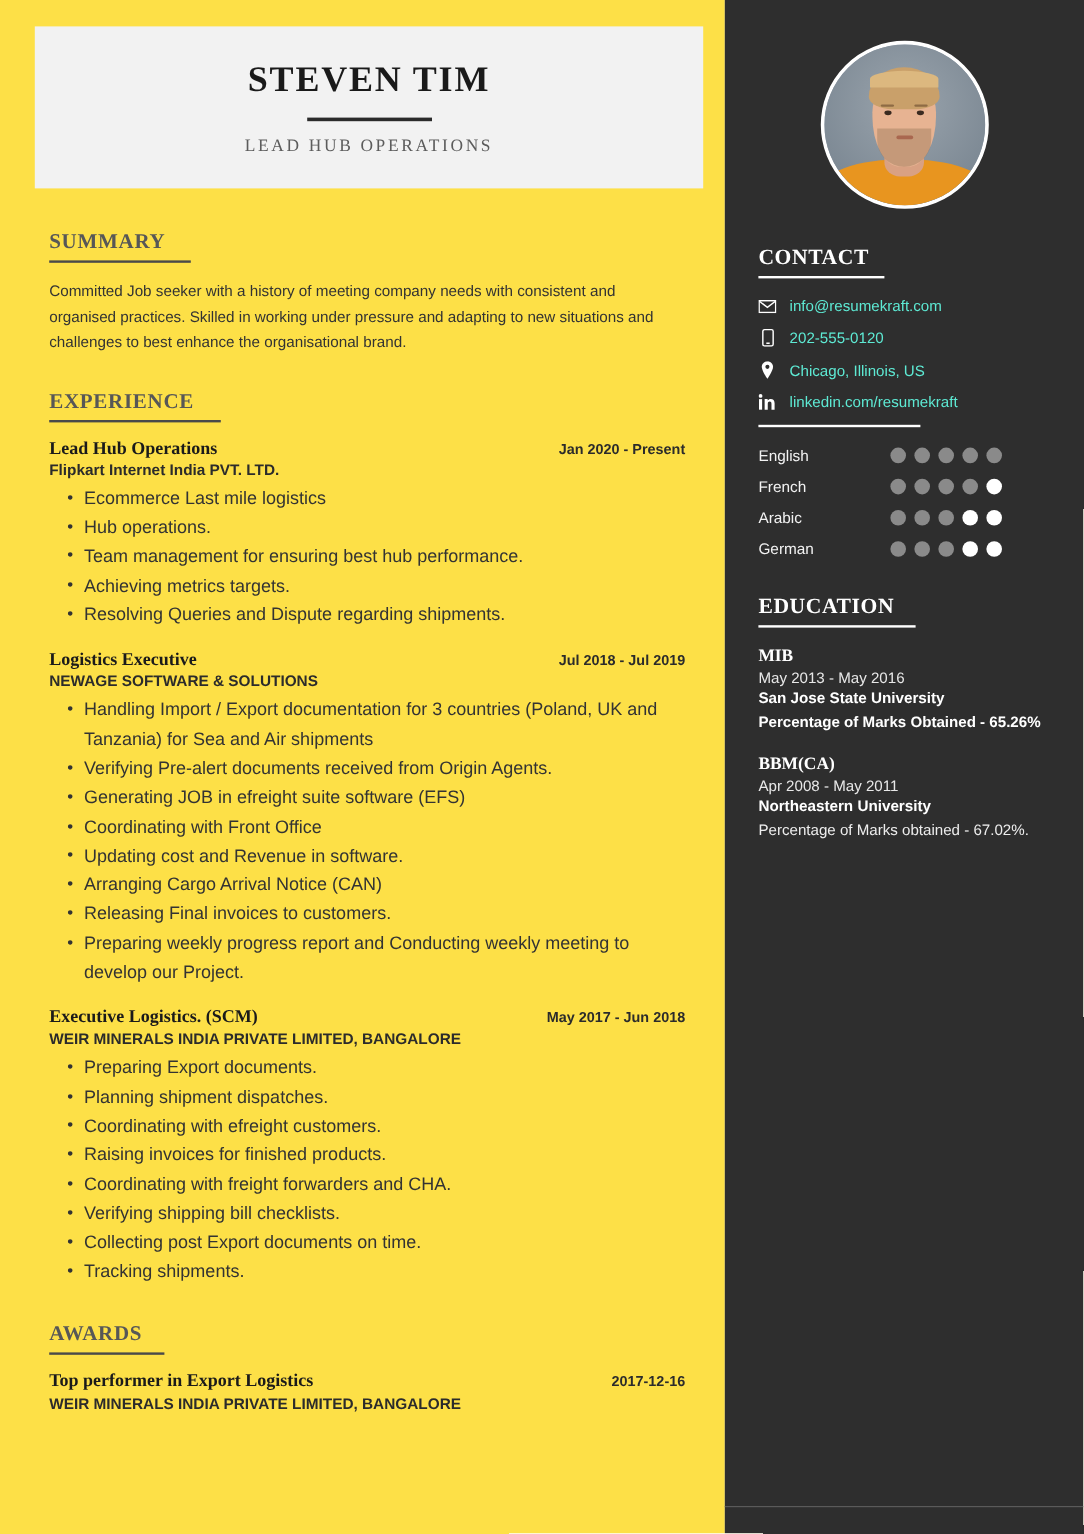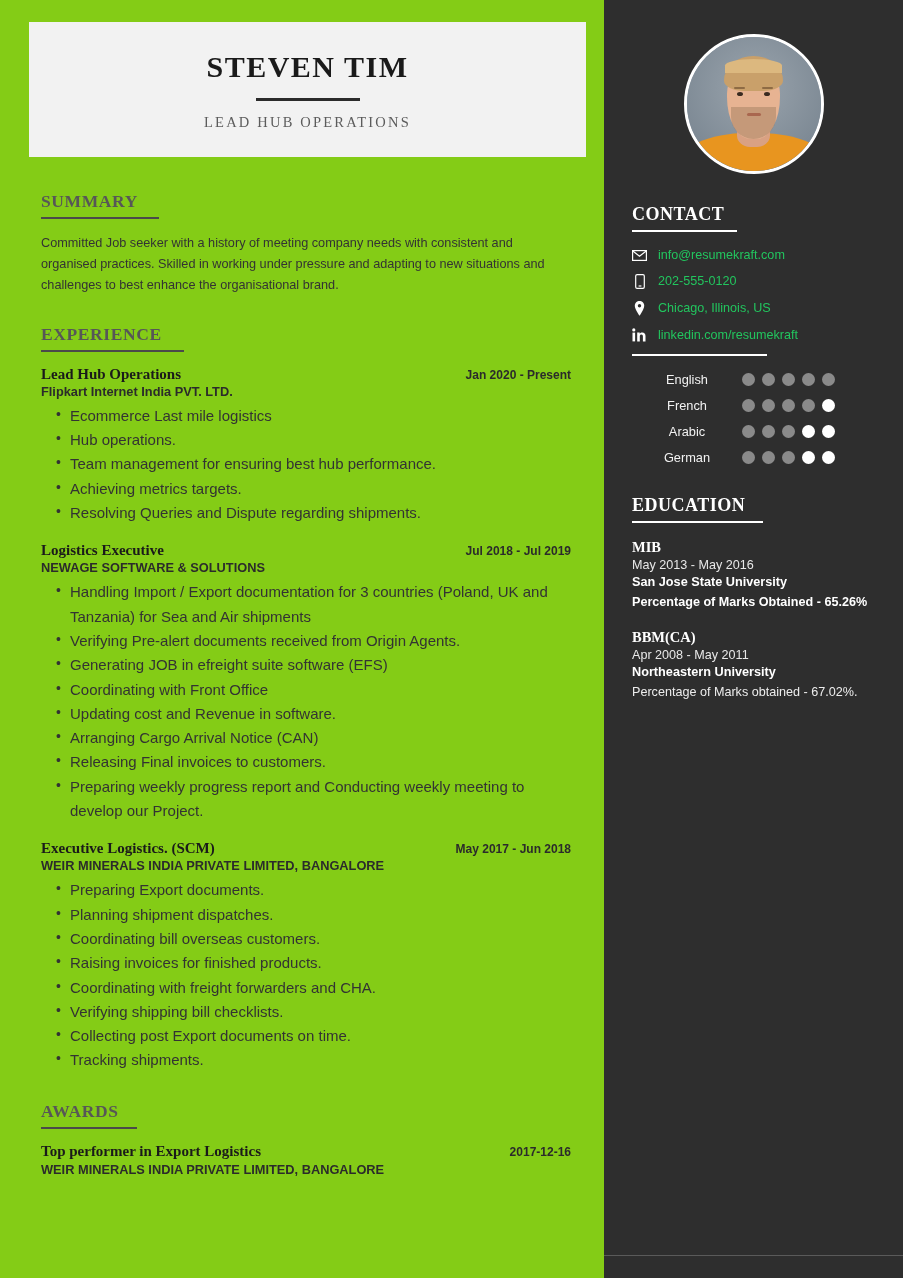--- a/index.html
+++ b/index.html
@@ -15,21 +15,21 @@
     height: 1278px;
     display: flex;
     background: #ffffff;
     overflow: hidden;
   }
 
   
   .left {
     width: 604px;
     height: 100%;
-    background: #84cc16;
+    background: #fde047;
     padding: 0;
     position: relative;
   }
   .name-band {
     margin: 22px 18px 0 29px;
     background: #f2f2f2;
     padding: 28px 10px 26px 10px;
     text-align: center;
   }
   .name {
@@ -246,41 +246,41 @@
     margin-top: 30px;
   }
   .r-rule { height: 2px; background: #ffffff; margin-top: 5px; }
   .r-rule.w-contact { width: 105px; }
   .r-rule.w-lang { width: 135px; }
   .r-rule.w-edu { width: 131px; }
 
   .contact-list { margin-top: 16px; }
   .contact-item {
     display: flex;
+    align-items: center;
     gap: 11px;
     margin-bottom: 12px;
     font-size: 12.6px;
-    color: #22c55e;
+    color: #5eead4;
   }
   .ci-icon {
     width: 15px;
     display: flex;
     justify-content: center;
     align-items: center;
     flex: 0 0 15px;
     color: #ffffff;
   }
   .ci-icon svg { display: block; }
 
   .lang-list { margin-top: 16px; }
   .lang-row {
     display: flex;
     align-items: center;
     margin-bottom: 11px;
-    text-align: center;
   }
   .lang-name {
     width: 110px;
     font-size: 12.8px;
     color: #f2f2f2;
   }
   .dots { display: flex; gap: 7px; }
   .dot {
     width: 13px; height: 13px;
     border-radius: 50%;
@@ -380,21 +380,21 @@
 
       <div class="job-block">
         <div class="job-row">
           <div class="job-role">Executive Logistics. (SCM)</div>
           <div class="job-date">May 2017 - Jun 2018</div>
         </div>
         <div class="job-company">WEIR MINERALS INDIA PRIVATE LIMITED, BANGALORE</div>
         <ul class="bullets">
           <li>Preparing Export documents.</li>
           <li>Planning shipment dispatches.</li>
-          <li>Coordinating bill overseas customers.</li>
+          <li>Coordinating with efreight customers.</li>
           <li>Raising invoices for finished products.</li>
           <li>Coordinating with freight forwarders and CHA.</li>
           <li>Verifying shipping bill checklists.</li>
           <li>Collecting post Export documents on time.</li>
           <li>Tracking shipments.</li>
         </ul>
       </div>
 
       <div class="sec-head">AWARDS</div>
       <div class="sec-rule w-awards"></div>

